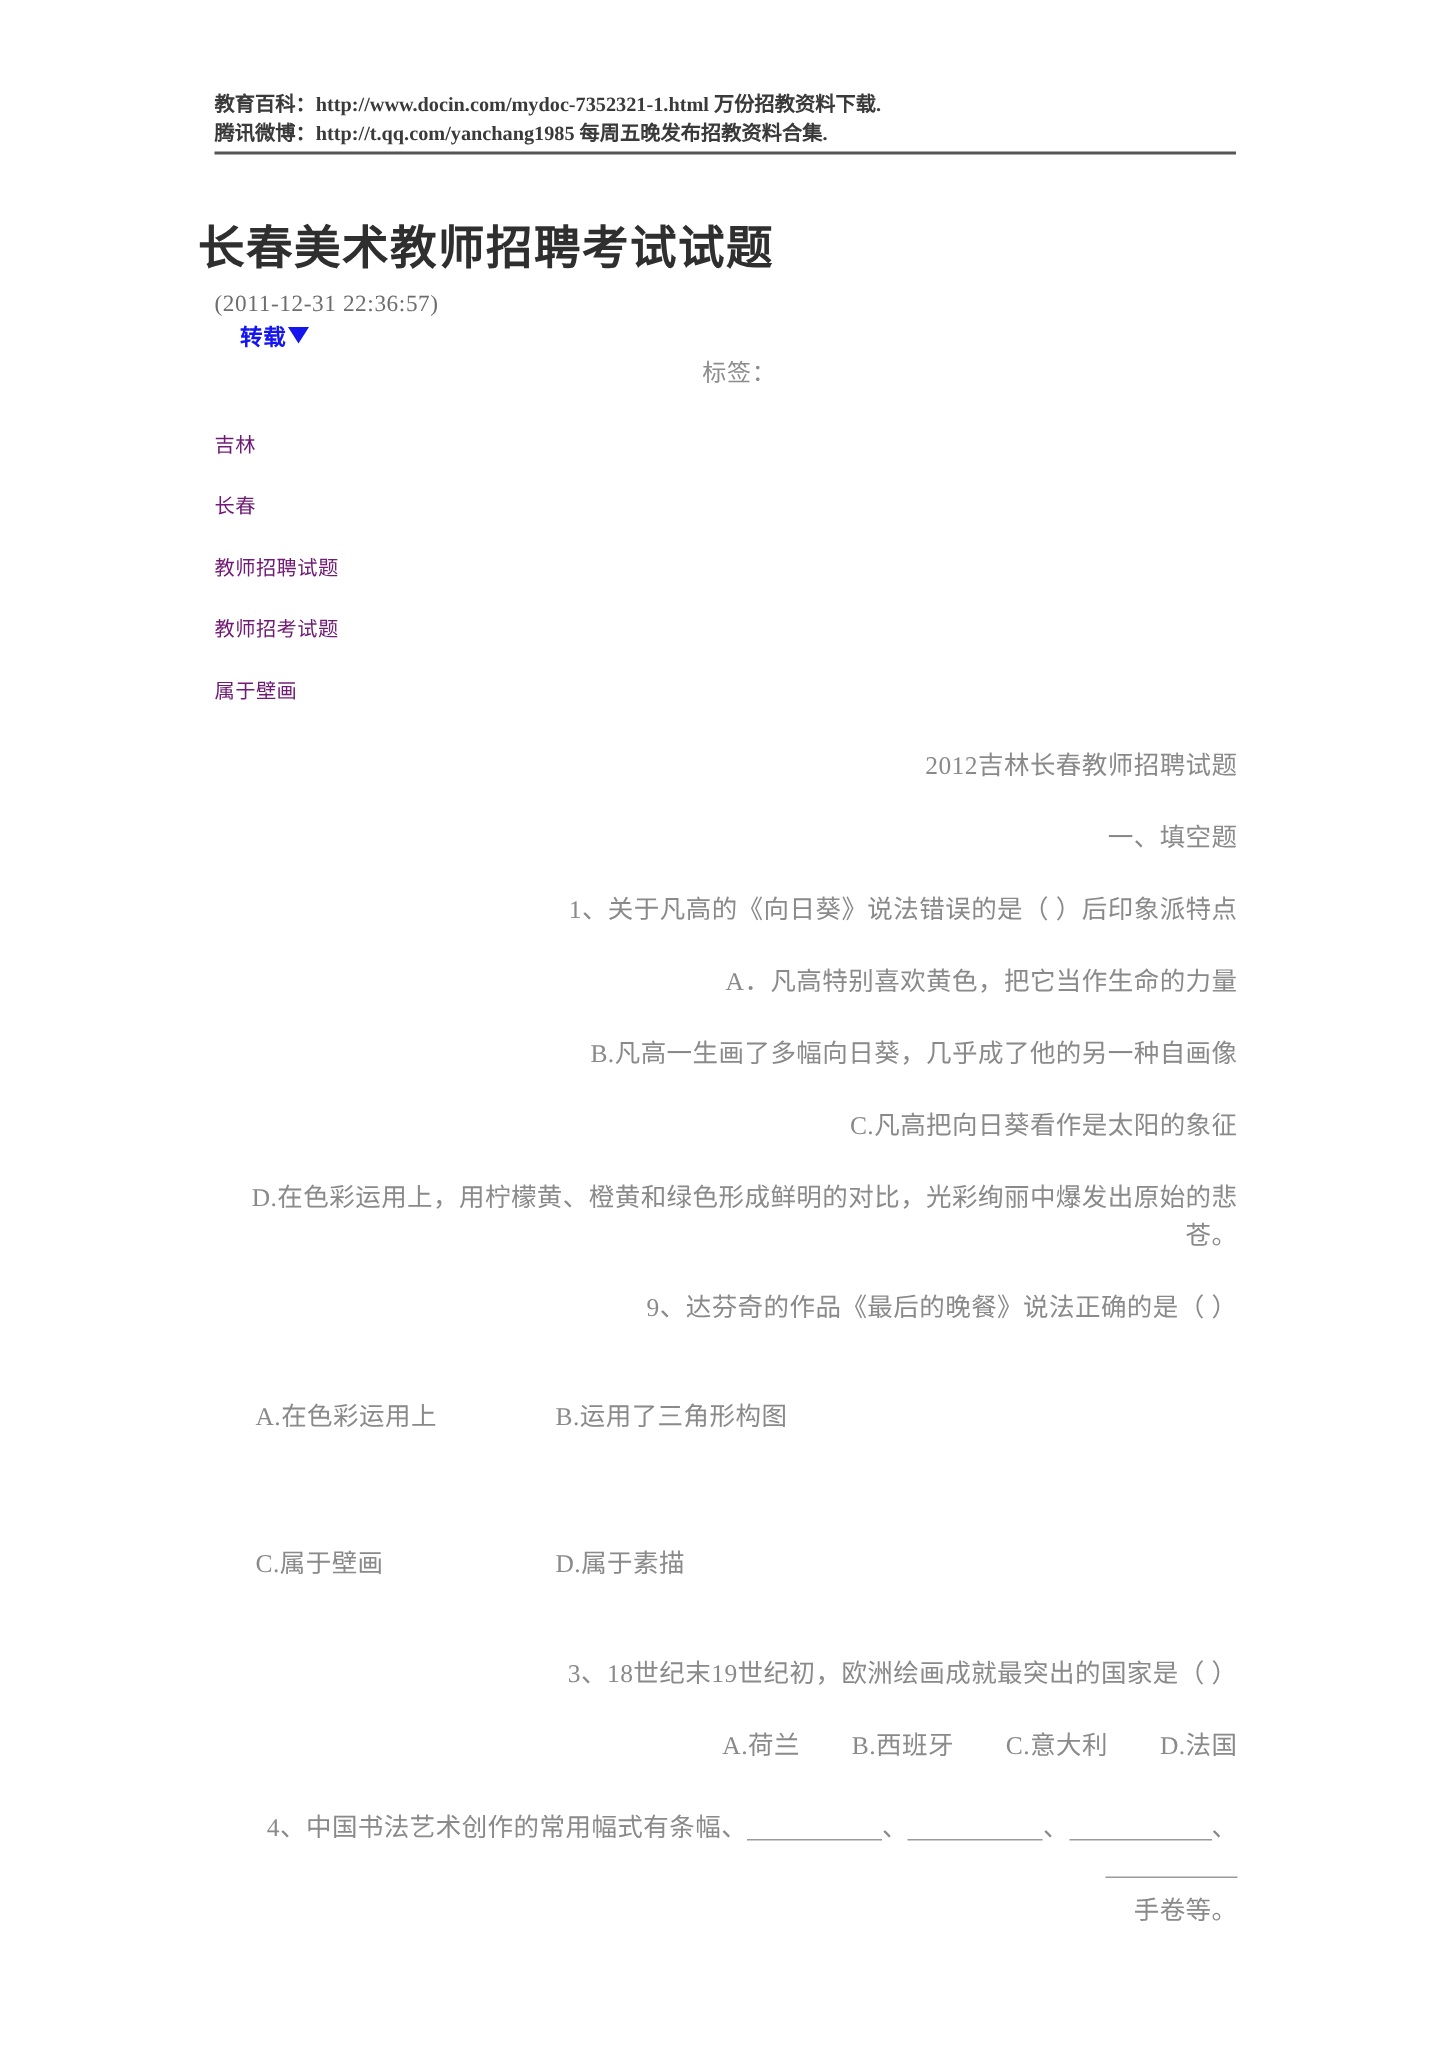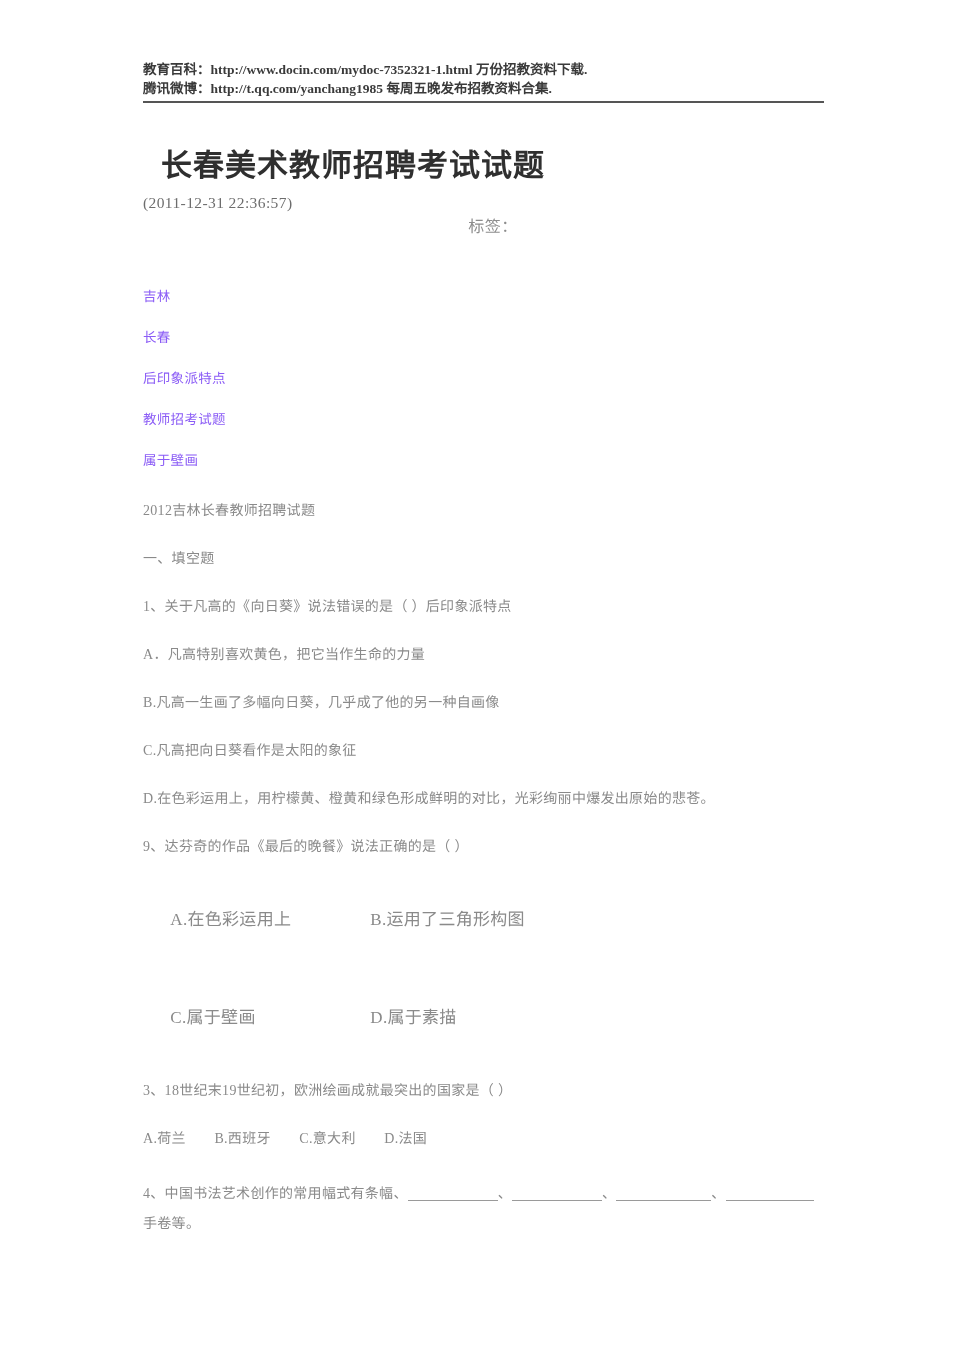--- a/index.html
+++ b/index.html
@@ -43,21 +43,21 @@
   .promo-rule {
     margin-top: 3px;
     height: 0;
     border-top: 2px solid #555555;
     width: 681px;
   }
 
   
   .article-title {
     position: absolute;
-    left: 161px;
+    left: 132px;
     top: 126px;
     font-family: "Liberation Serif", "DejaVu Serif", serif;
     font-size: 31px;
     line-height: 38px;
     color: #2f2f2f;
     letter-spacing: 1px;
     white-space: nowrap;
   }
 
   
@@ -114,41 +114,42 @@
     position: absolute;
     left: 143px;
     top: 288px;
     width: 700px;
   }
   .tag-item {
     display: block;
     font-family: "Liberation Serif", "DejaVu Serif", serif;
     font-size: 13.5px;
     line-height: 17px;
-    color: #8b5cf6;
+    color: #701a75;
     text-decoration: none;
     margin-bottom: 24px;
     letter-spacing: 0.3px;
     white-space: nowrap;
   }
 
   
   .body-copy {
     position: absolute;
     left: 143px;
     top: 498px;
     width: 682px;
   }
   .para {
     font-family: "Liberation Serif", "DejaVu Serif", serif;
-    font-size: 14px;
+    font-size: 17px;
     line-height: 25px;
     color: #8a8a8a;
     margin: 0 0 23px 0;
     letter-spacing: 0.3px;
+    text-align: right;
   }
   .para.wrap { white-space: normal; }
   .para.nowrap { white-space: nowrap; }
   .para.gap-before { margin-top: 30px; }
 
   
   .opt-row {
     font-family: "Liberation Serif", "DejaVu Serif", serif;
     font-size: 17px;
     line-height: 25px;
@@ -180,28 +181,31 @@
     <div class="promo-line">教育百科：http://www.docin.com/mydoc-7352321-1.html 万份招教资料下载.</div>
     <div class="promo-line">腾讯微博：http://t.qq.com/yanchang1985 每周五晚发布招教资料合集.</div>
     <div class="promo-rule"></div>
   </div>
 
   <h1 class="article-title">长春美术教师招聘考试试题</h1>
 
   <div class="meta">
     <div class="meta-date">(2011-12-31 22:36:57)</div>
 
+    <div class="repost-row">
+      <a class="repost-link" href="#">转载</a><span class="caret-down"></span>
+    </div>
 
     <div class="tags-label">标签：</div>
   </div>
 
   <div class="tag-list">
     <a class="tag-item" href="#">吉林</a>
     <a class="tag-item" href="#">长春</a>
-    <a class="tag-item" href="#">后印象派特点</a>
+    <a class="tag-item" href="#">教师招聘试题</a>
     <a class="tag-item" href="#">教师招考试题</a>
     <a class="tag-item" href="#">属于壁画</a>
   </div>
 
   <div class="body-copy">
 
     <p class="para nowrap">2012吉林长春教师招聘试题</p>
 
     <p class="para nowrap">一、填空题</p>
 

